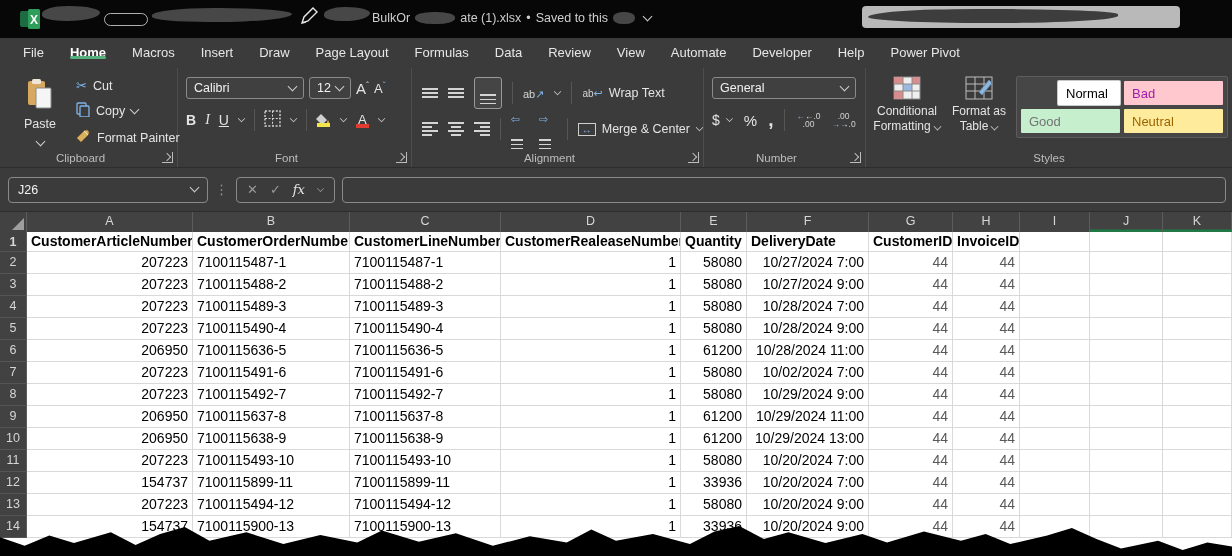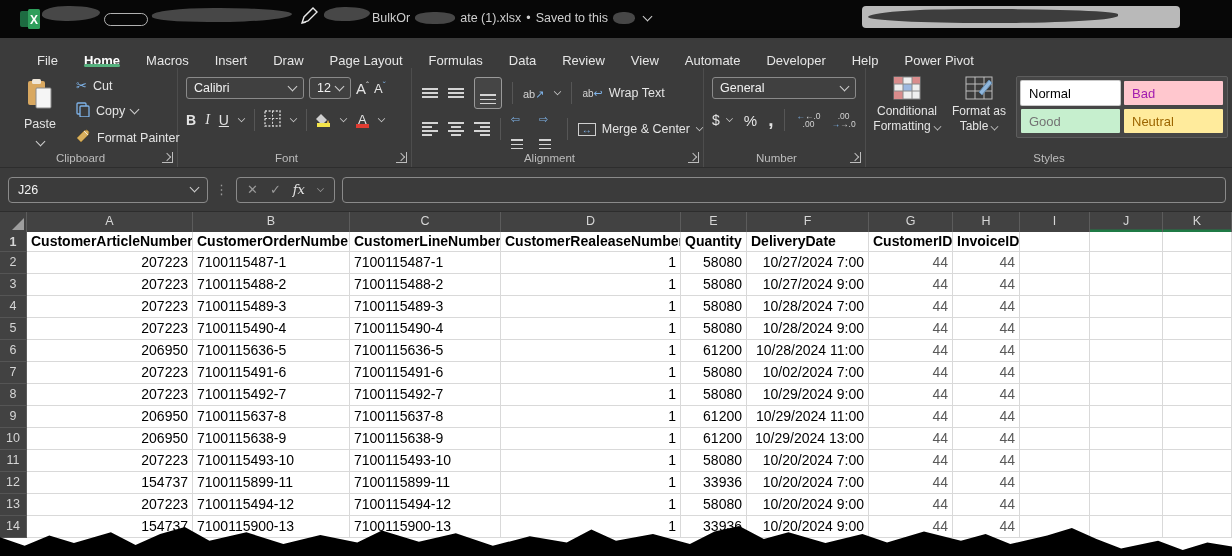--- a/index.html
+++ b/index.html
@@ -13,21 +13,21 @@
   .autosave-pill { position:absolute; left:104px; top:13px; width:44px; height:13px; border:1px solid #cfcfcf; border-radius:7px; opacity:.85; }
   .pencil-box { position:absolute; left:299px; top:7px; }
   .title-text { position:absolute; left:372px; top:11px; display:flex; align-items:center; gap:5px; color:#cfcfcf; font-size:12.5px; white-space:nowrap; }
   .t-scrib { display:inline-block; background:#474747; border-radius:45%; height:12px; }
   .chev { display:inline-block; width:7px; height:7px; border-right:1.5px solid currentColor; border-bottom:1.5px solid currentColor; transform:rotate(45deg); margin-top:-4px; }
   .title-chev { color:#cfcfcf; margin-left:4px; }
   .search-redacted { position:absolute; left:862px; top:6px; width:318px; height:22px; background:#b9b9b9; border-radius:4px; overflow:hidden; }
   .search-redacted .inner { position:absolute; left:6px; top:3px; width:250px; height:14px; background:#3d3d3d; border-radius:45% 55% 50% 50%/60% 40% 55% 45%; }
 
   
-  .menubar { height:30px; background:#3b3b3b; display:flex; align-items:flex-end; padding-left:24px; }
+  .menubar { height:30px; background:#3b3b3b; display:flex; align-items:flex-start; padding-left:10px; }
   .mtab { color:#e6e6e6; font-size:13px; padding:7px 13px 0; position:relative; cursor:default; white-space:nowrap; }
   .mtab.active { color:#fff; font-weight:bold; }
   .mtab.active::after { content:''; position:absolute; left:13px; right:13px; bottom:1px; height:3px; border-radius:2px; background:#55b17e; }
 
   
   .ribbon { height:100px; background:#3b3b3b; display:flex; border-bottom:1px solid #2d2d2d; color:#e4e4e4; }
   .rgroup { position:relative; border-right:1px solid #4d4d4d; height:100%; flex:0 0 auto; }
   .rlabel { position:absolute; bottom:3px; left:0; right:16px; text-align:center; font-size:11.5px; color:#bdbdbd; }
   .launcher { position:absolute; right:4px; bottom:4px; width:11px; height:11px; border-left:1px solid #bdbdbd; border-top:1px solid #bdbdbd; transform:rotate(180deg); }
   .launcher::after { content:''; position:absolute; right:2px; bottom:2px; width:5px; height:5px; border-left:1px solid #bdbdbd; border-bottom:1px solid #bdbdbd; transform:rotate(45deg); }
@@ -69,21 +69,21 @@
   .num-combo { position:absolute; left:8px; top:9px; width:144px; }
   .num-row2 { position:absolute; left:8px; top:41px; display:flex; align-items:center; gap:11px; font-size:14px; }
   .tiny2 { font-size:8.5px; color:#d4d4d4; }
 
   
   .g-styles { width:366px; border-right:none; }
   .big-btn { position:absolute; top:8px; width:74px; text-align:center; font-size:12px; line-height:1.25; color:#e4e4e4; }
   .big-btn .chev { color:#cfcfcf; margin-left:3px; margin-top:-2px; transform:rotate(45deg) scale(.8); }
   .gallery { position:absolute; left:150px; top:8px; width:212px; height:62px; background:#464646; border:1px solid #5d5d5d; border-radius:2px; padding:4px; display:grid; grid-template-columns:1fr 1fr; gap:4px; }
   .chip { height:24px; display:flex; align-items:center; padding:0 8px; font-size:13px; border-radius:1px; white-space:nowrap; }
-  .chip.sel { box-shadow:0 0 0 1px #c9c9c9; }
+  .chip.sel { box-shadow:0 0 0 1px #c9c9c9;margin-left:37px; }
 
   
   .formulabar { height:44px; background:#3b3b3b; display:flex; align-items:center; padding:0 6px 0 8px; gap:7px; border-bottom:1px solid #2d2d2d; }
   .namebox { width:200px; height:26px; border:1px solid #8a8a8a; border-radius:4px; color:#f2f2f2; font-size:12.5px; display:flex; align-items:center; justify-content:space-between; padding:0 9px; }
   .dots { color:#9a9a9a; font-size:13px; letter-spacing:1px; }
   .fxbox { height:26px; border:1px solid #8a8a8a; border-radius:4px; display:flex; align-items:center; gap:12px; padding:0 10px; color:#9a9a9a; font-size:13px; }
   .fxbox .fx { font-family:"DejaVu Serif", serif; font-style:italic; color:#e4e4e4; }
   .fxbox .chev { transform:rotate(45deg) scale(.7); margin-top:-2px; }
   .finput { flex:1; height:26px; border:1px solid #8a8a8a; border-radius:4px; color:#f2f2f2; font-size:13px; padding:0 8px; display:flex; align-items:center; }
 

